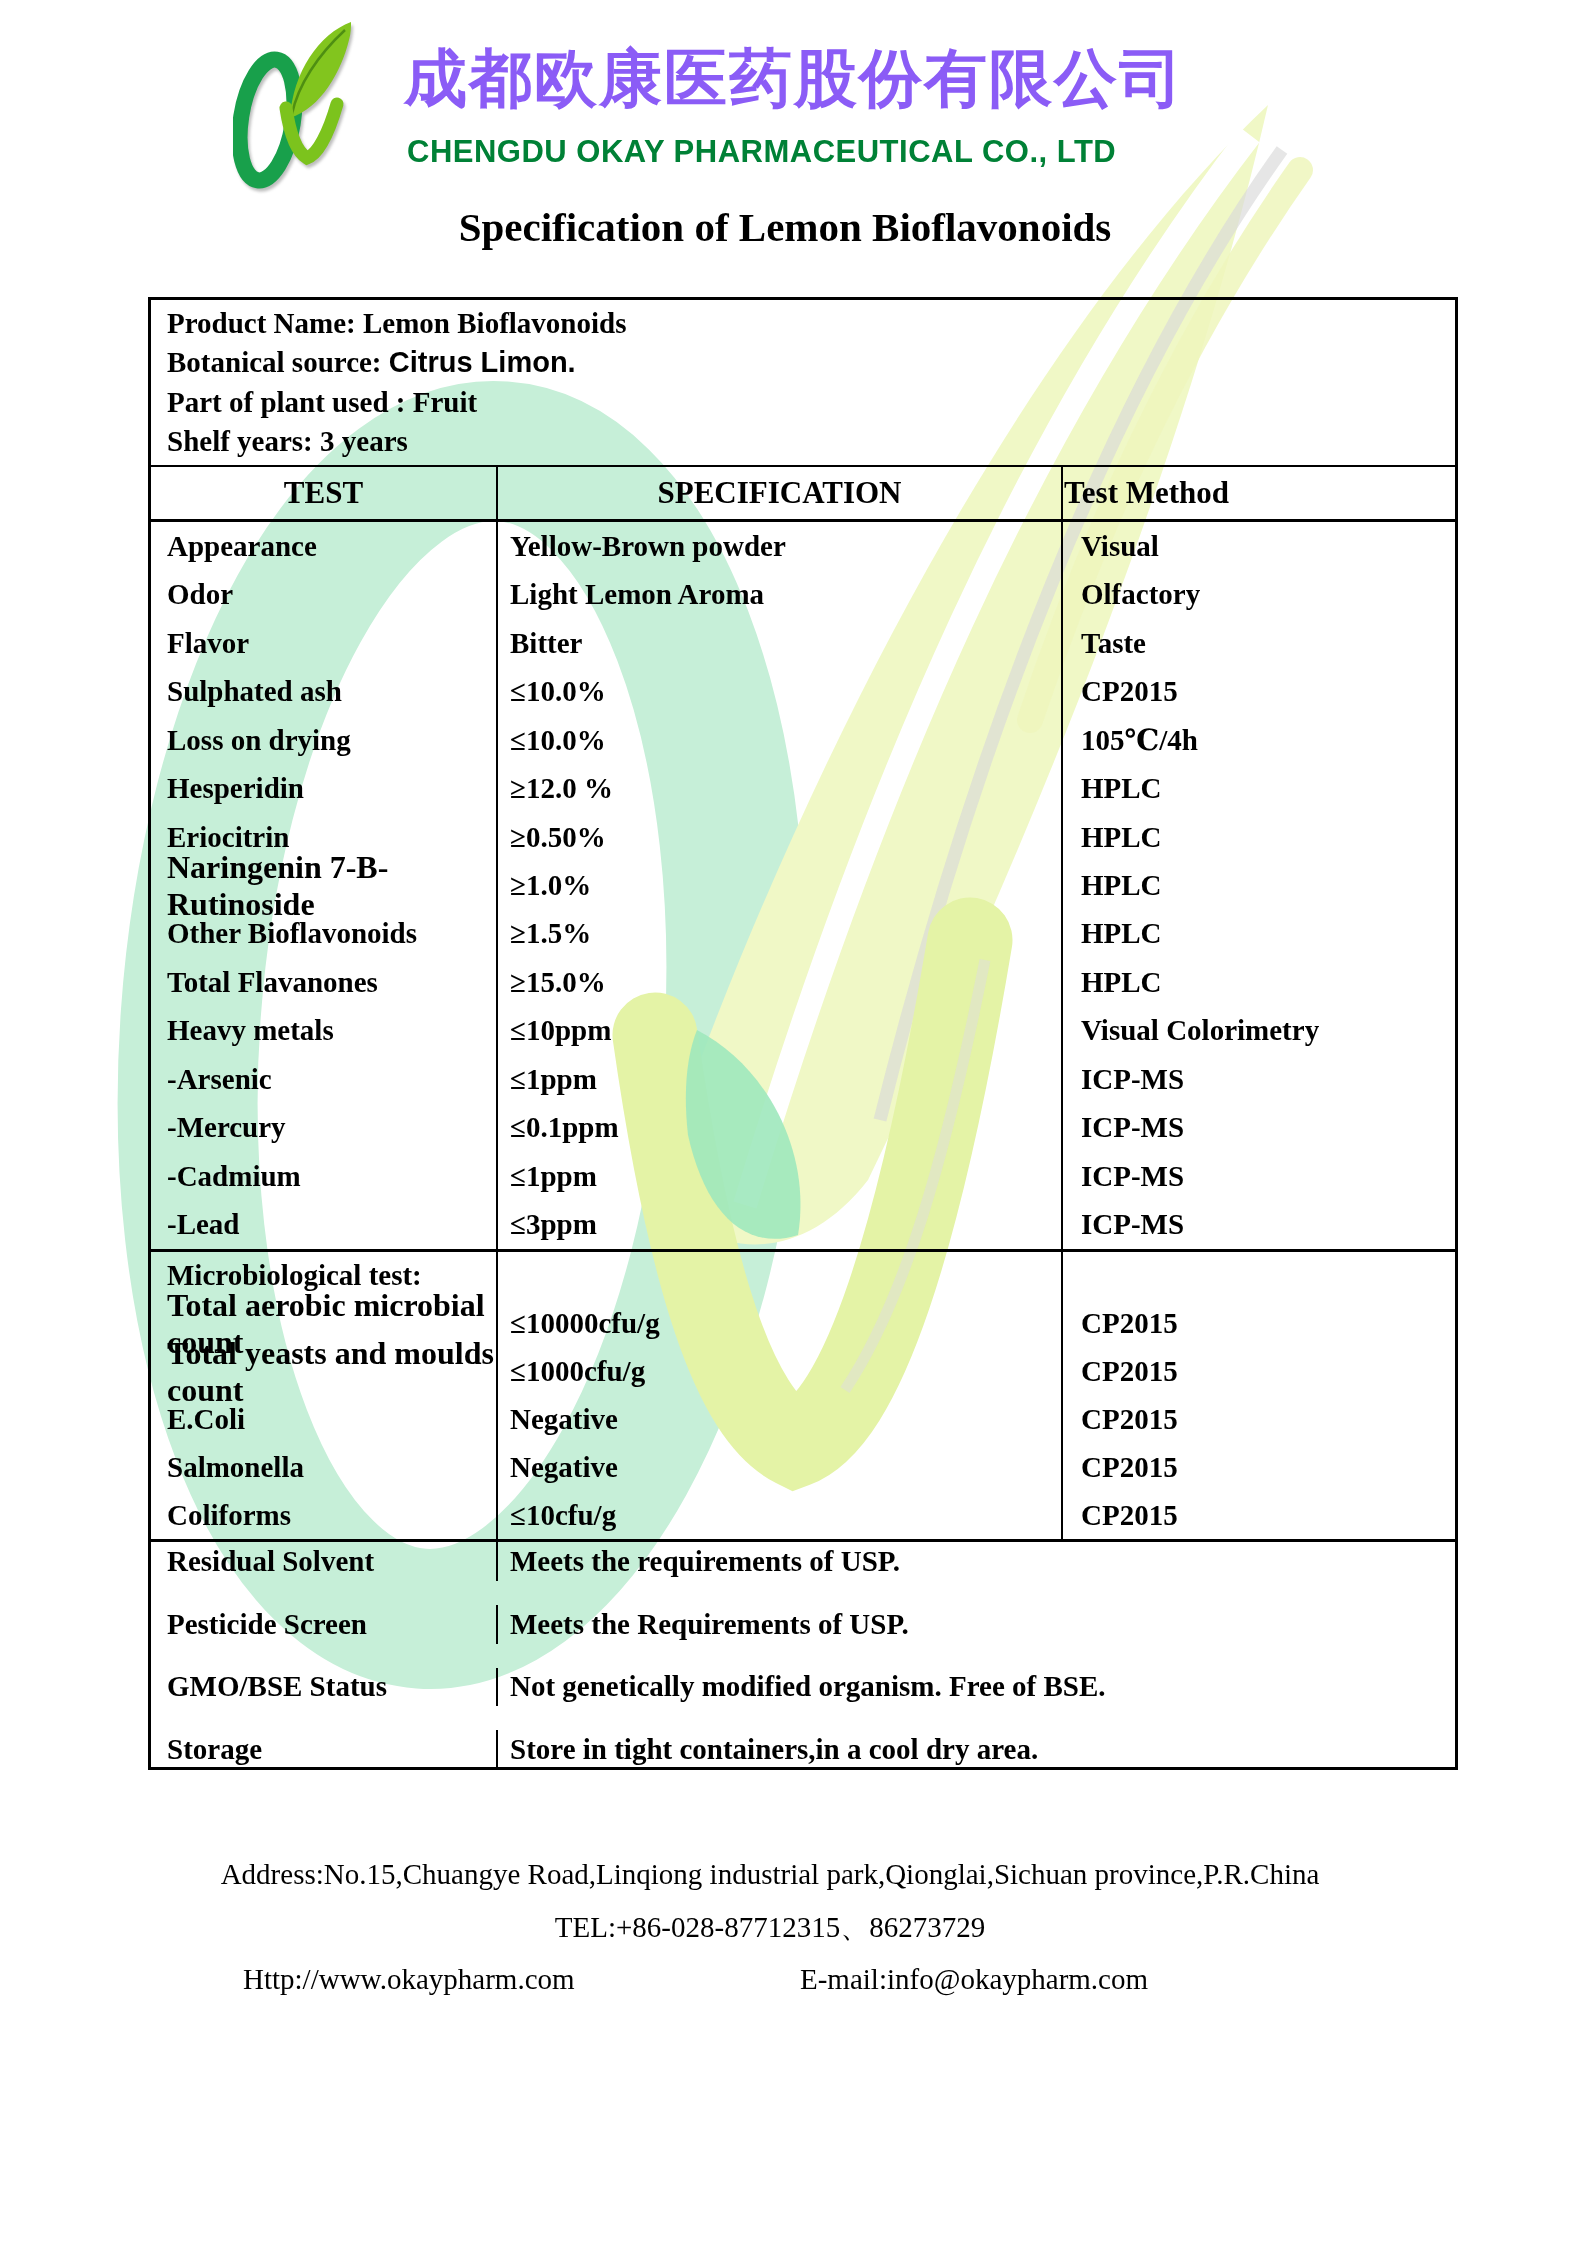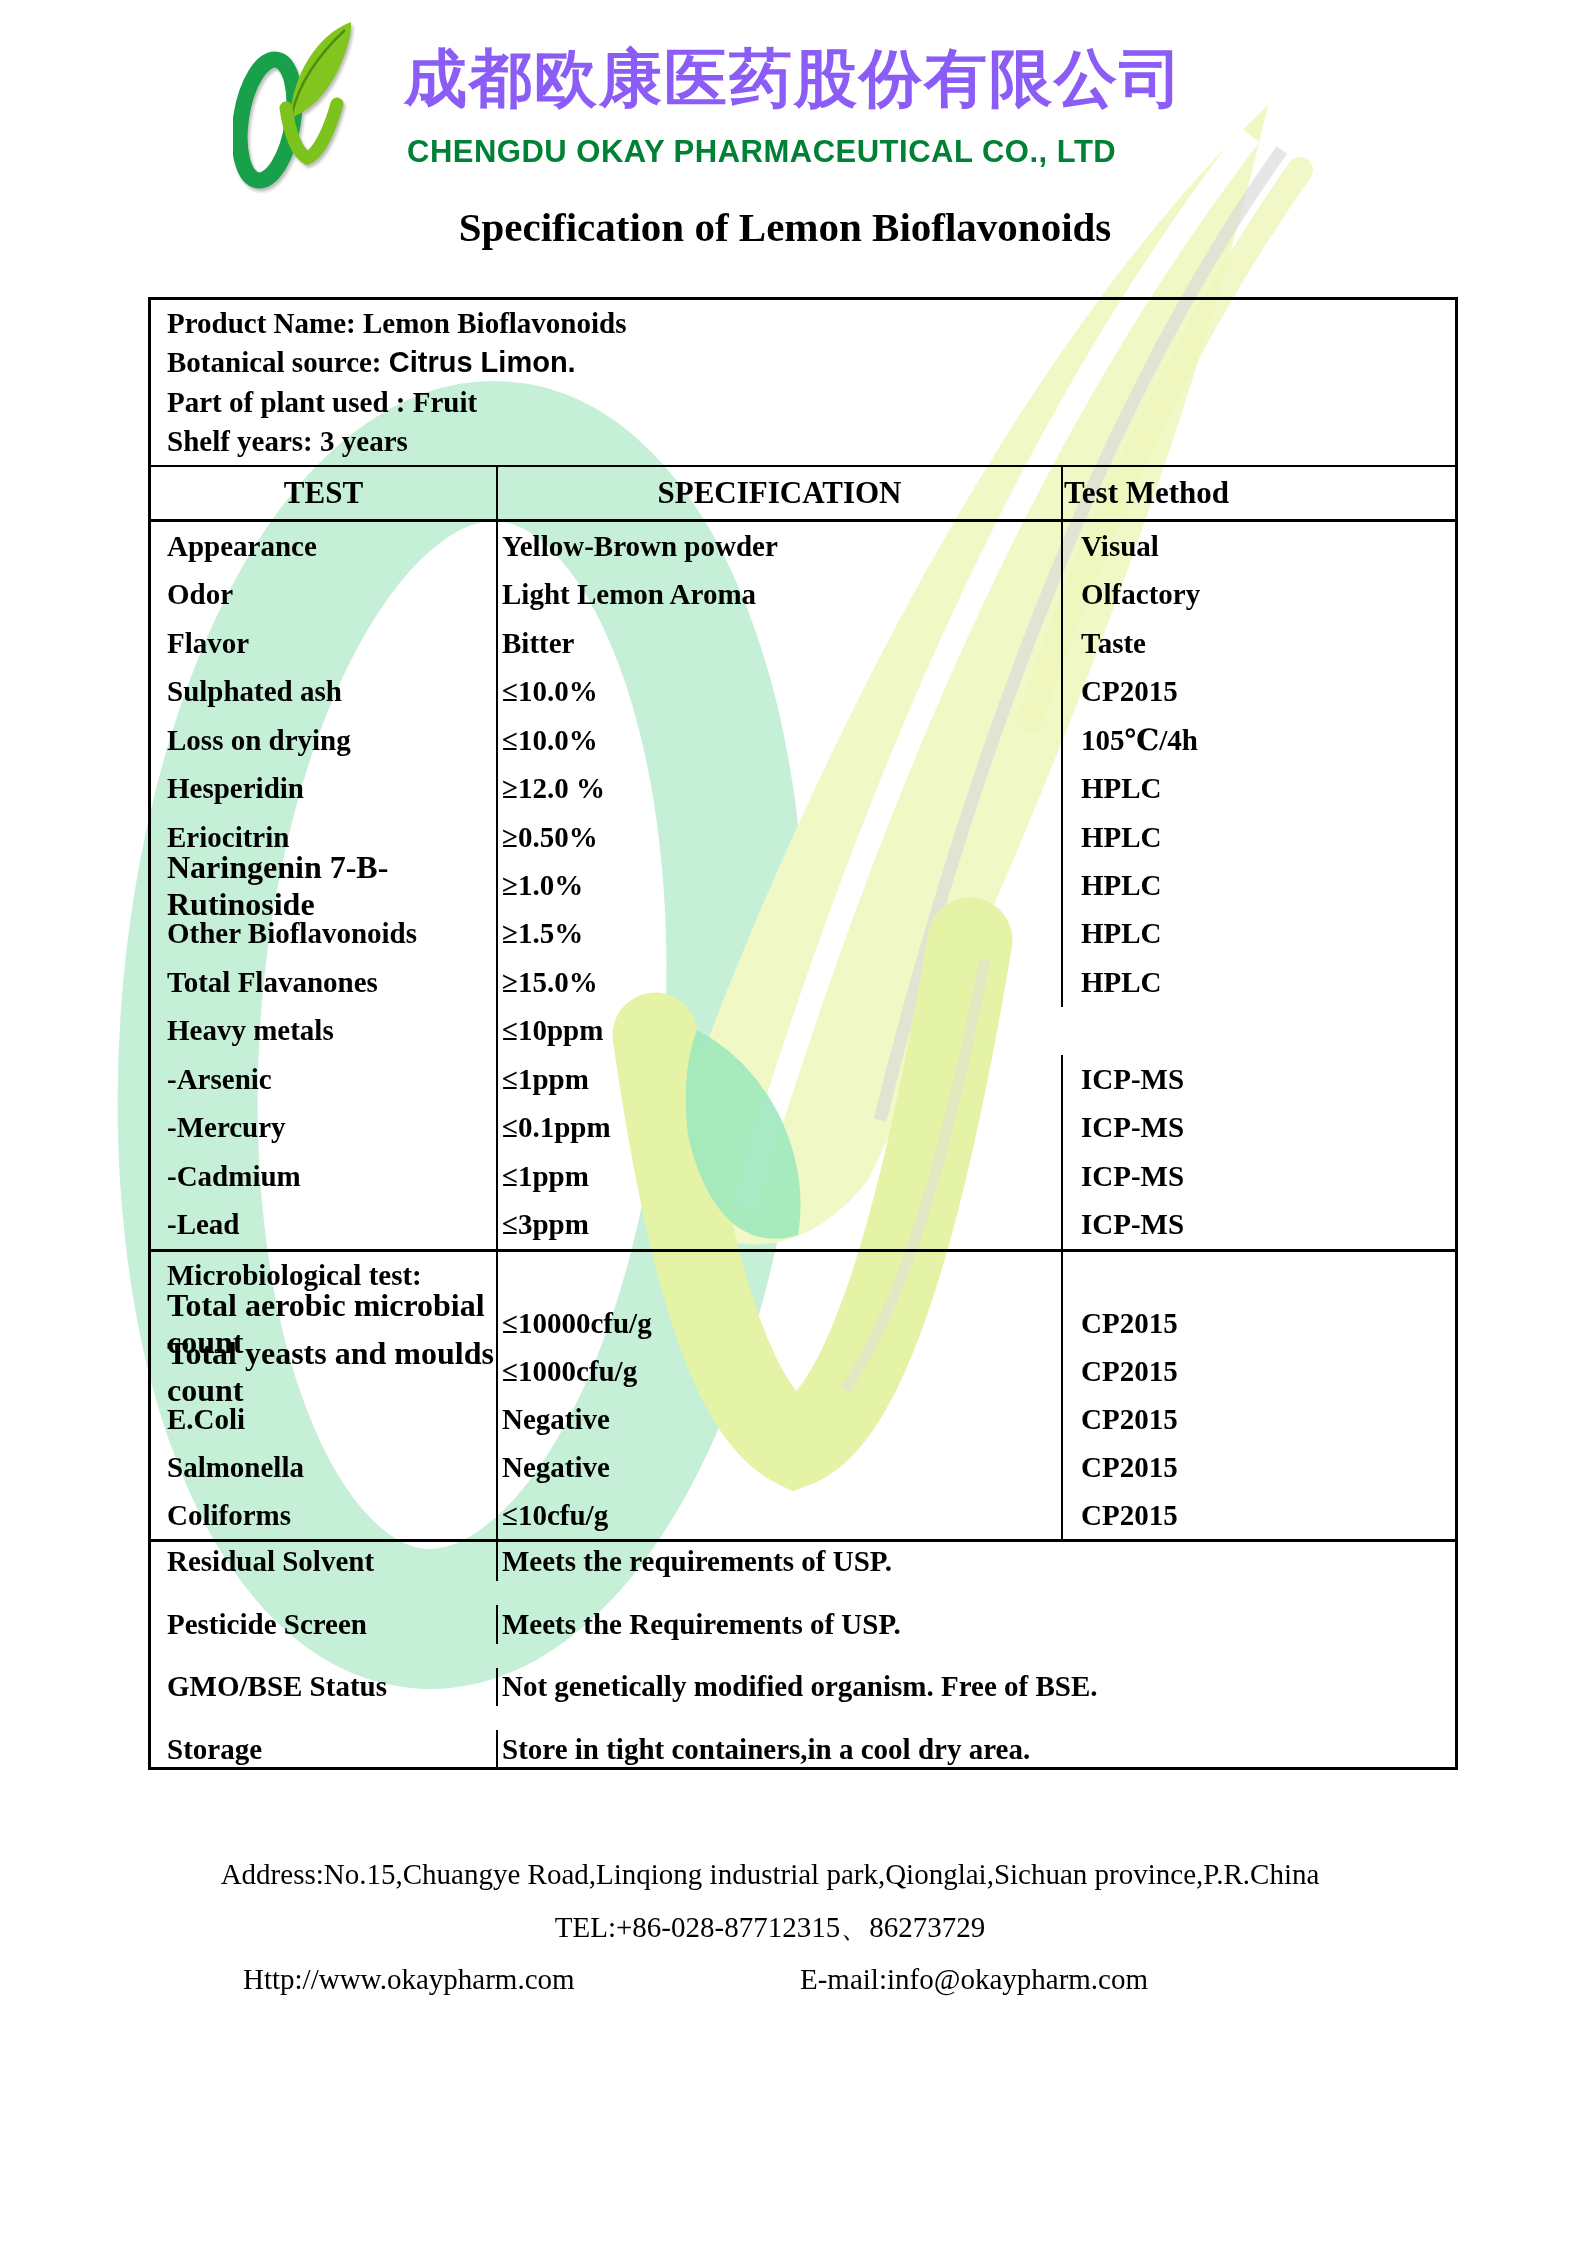--- a/index.html
+++ b/index.html
@@ -25,21 +25,21 @@
   .hcell{display:flex;align-items:center;box-sizing:border-box;}
   .hc1{width:345px;justify-content:center;}
   .hc2{width:565px;justify-content:center;border-left:2px solid #000;}
   .hc3{flex:1;border-left:2px solid #000;padding-left:1px;}
   .sec{border-top:3px solid #000;}
   #section-a{height:730px;}
   #section-b{height:290px;}
   #section-c{height:230px;gap:24px;}
   .trow{flex:1;display:flex;align-items:center;min-height:0;}
   .c1{width:345px;box-sizing:border-box;padding-left:16px;align-self:stretch;display:flex;align-items:center;}
-  .c2{width:565px;box-sizing:border-box;border-left:2px solid #000;padding-left:4px;align-self:stretch;display:flex;align-items:center;}
+  .c2{width:565px;box-sizing:border-box;border-left:2px solid #000;padding-left:12px;align-self:stretch;display:flex;align-items:center;}
   .c3{flex:1;box-sizing:border-box;border-left:2px solid #000;padding-left:18px;align-self:stretch;display:flex;align-items:center;}
   #section-c .c2{width:auto;flex:1;}
   .small-label{font-size:32px;}
   
   .fline{width:1540px;left:0;text-align:center;font-size:29px;white-space:nowrap;}
   #footer-address{top:1858px;}
   #footer-tel{top:1908px;}
   #footer-web{left:243px;top:1963px;font-size:29px;white-space:nowrap;}
   #footer-email{left:800px;top:1963px;font-size:29px;white-space:nowrap;}
 </style>
@@ -143,20 +143,21 @@
           <div class="c3">HPLC</div>
         </div>
         <div class="trow">
           <div class="c1">Total Flavanones</div>
           <div class="c2">≥15.0%</div>
           <div class="c3">HPLC</div>
         </div>
         <div class="trow">
           <div class="c1">Heavy metals</div>
           <div class="c2">≤10ppm</div>
+          <div class="c3">Visual Colorimetry</div>
         </div>
         <div class="trow">
           <div class="c1">-Arsenic</div>
           <div class="c2">≤1ppm</div>
           <div class="c3">ICP-MS</div>
         </div>
         <div class="trow">
           <div class="c1">-Mercury</div>
           <div class="c2">≤0.1ppm</div>
           <div class="c3">ICP-MS</div>

